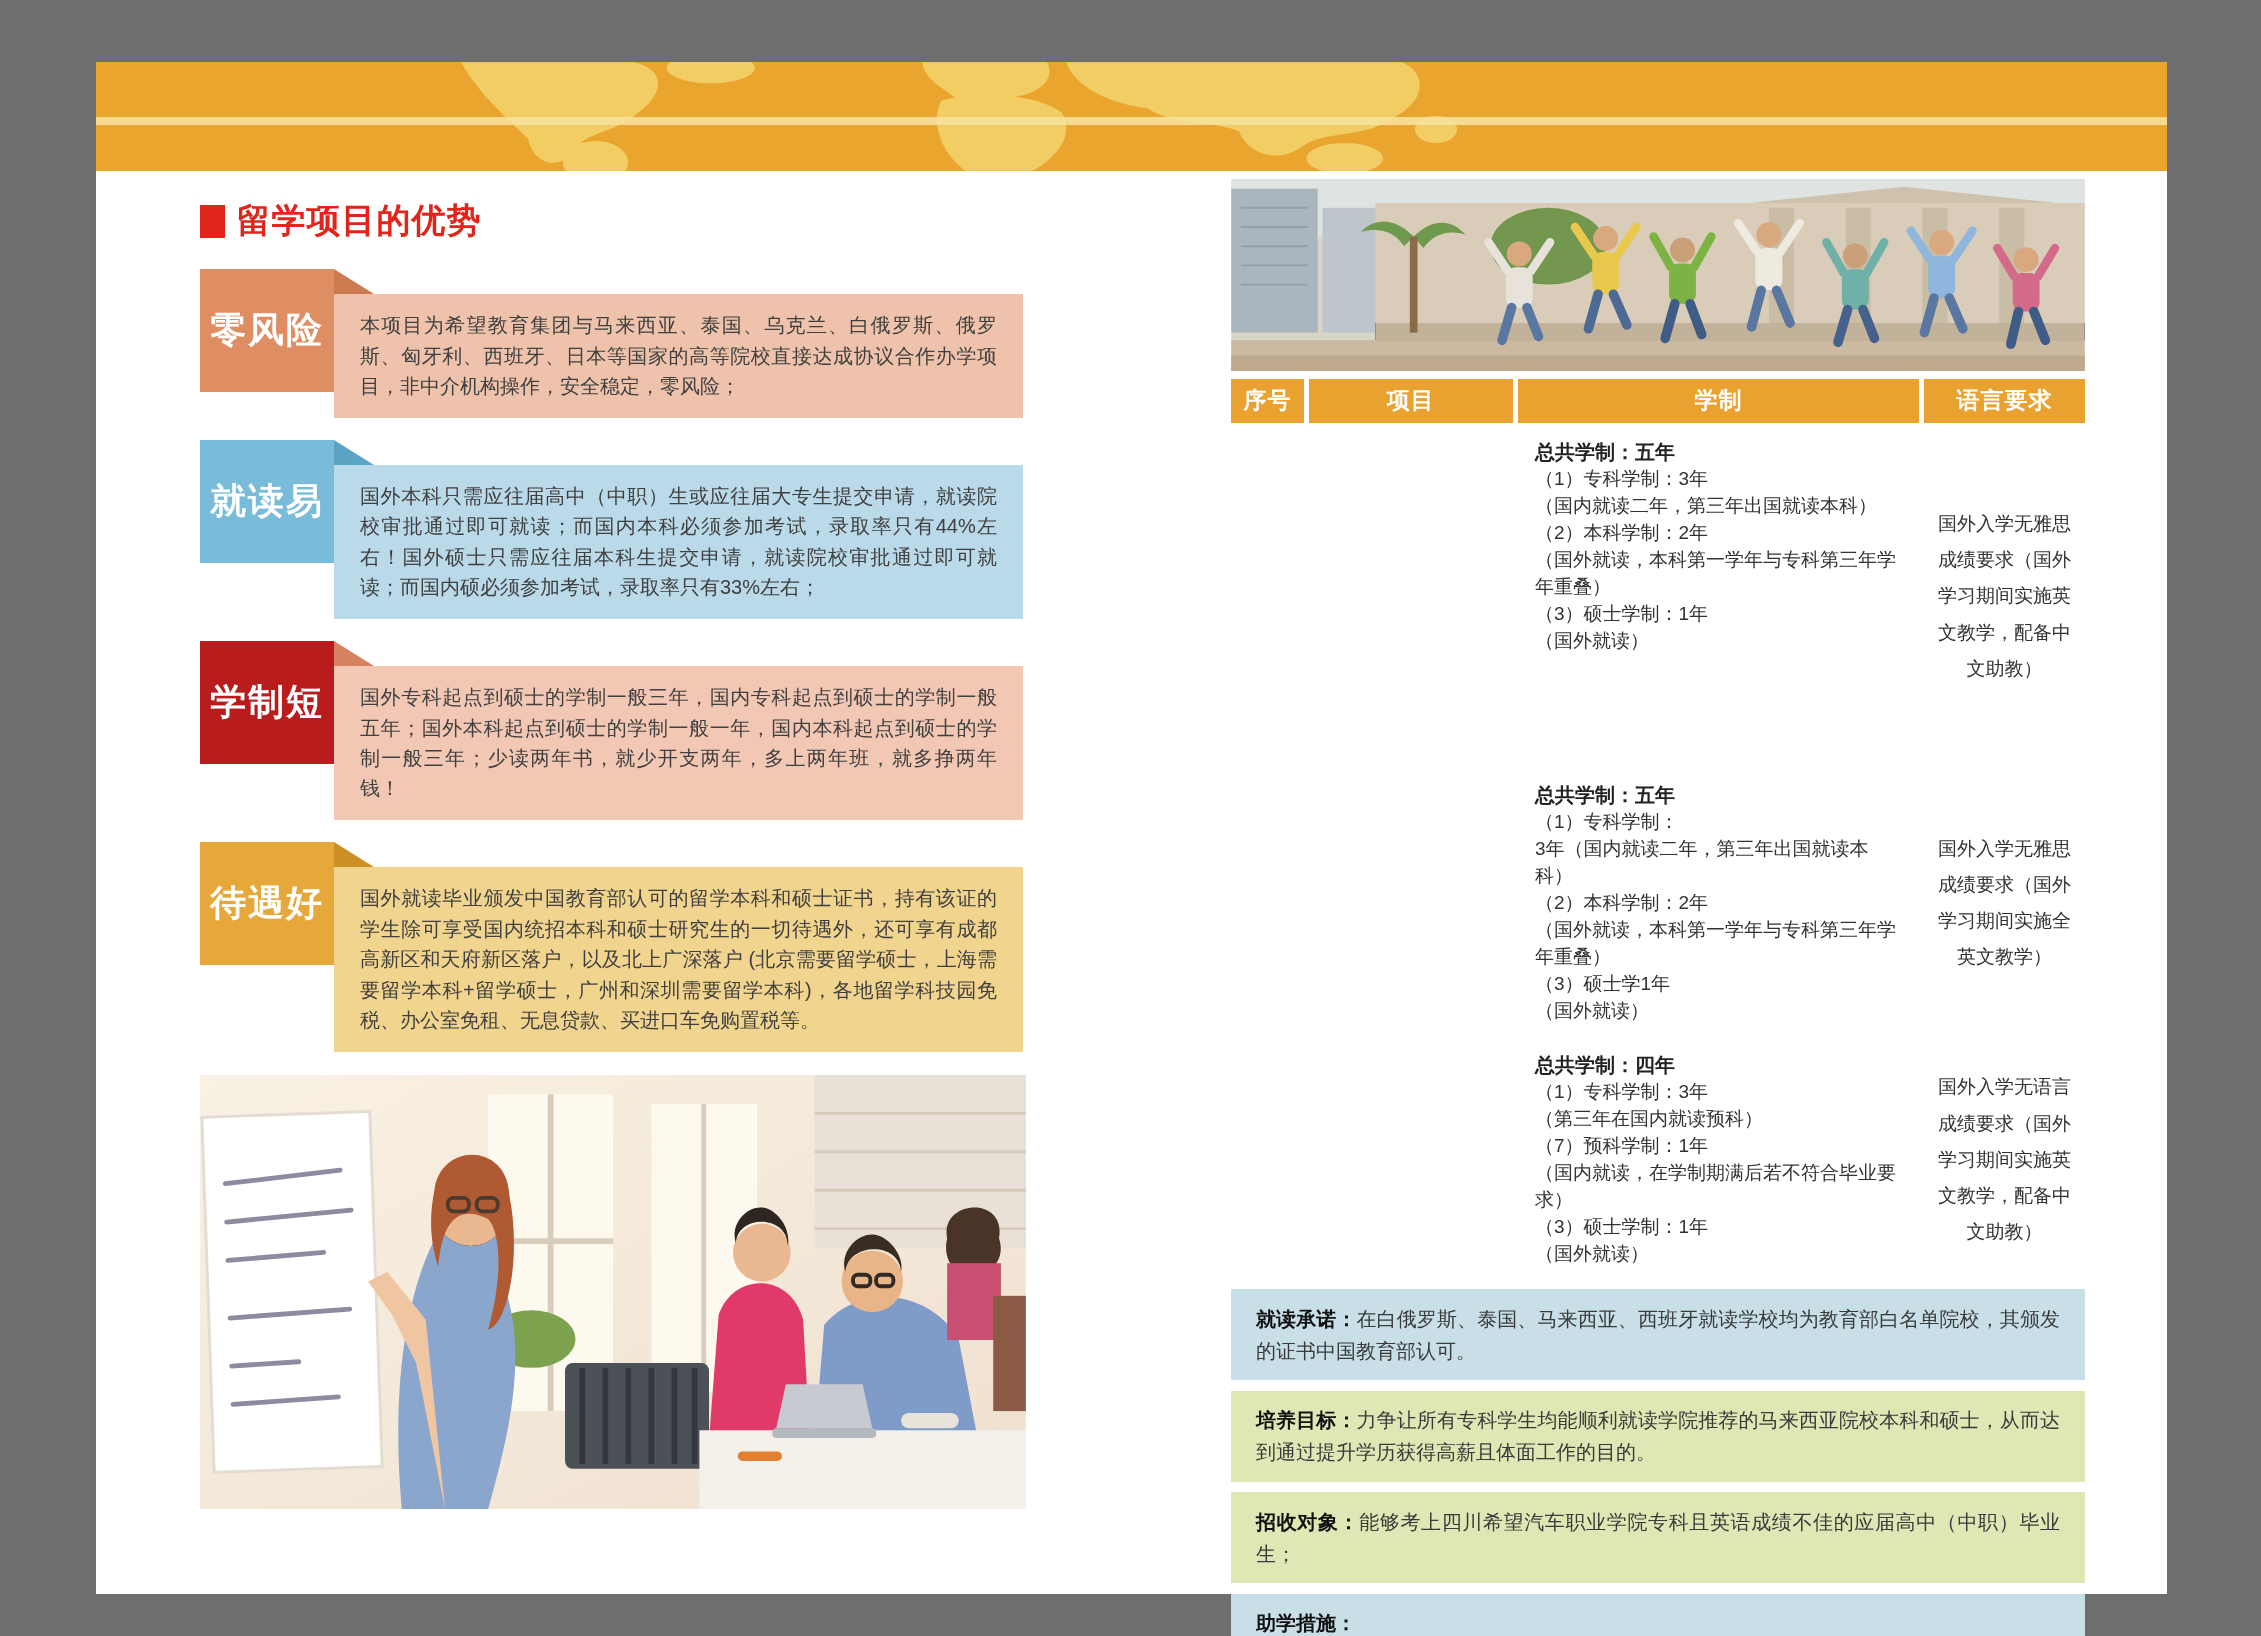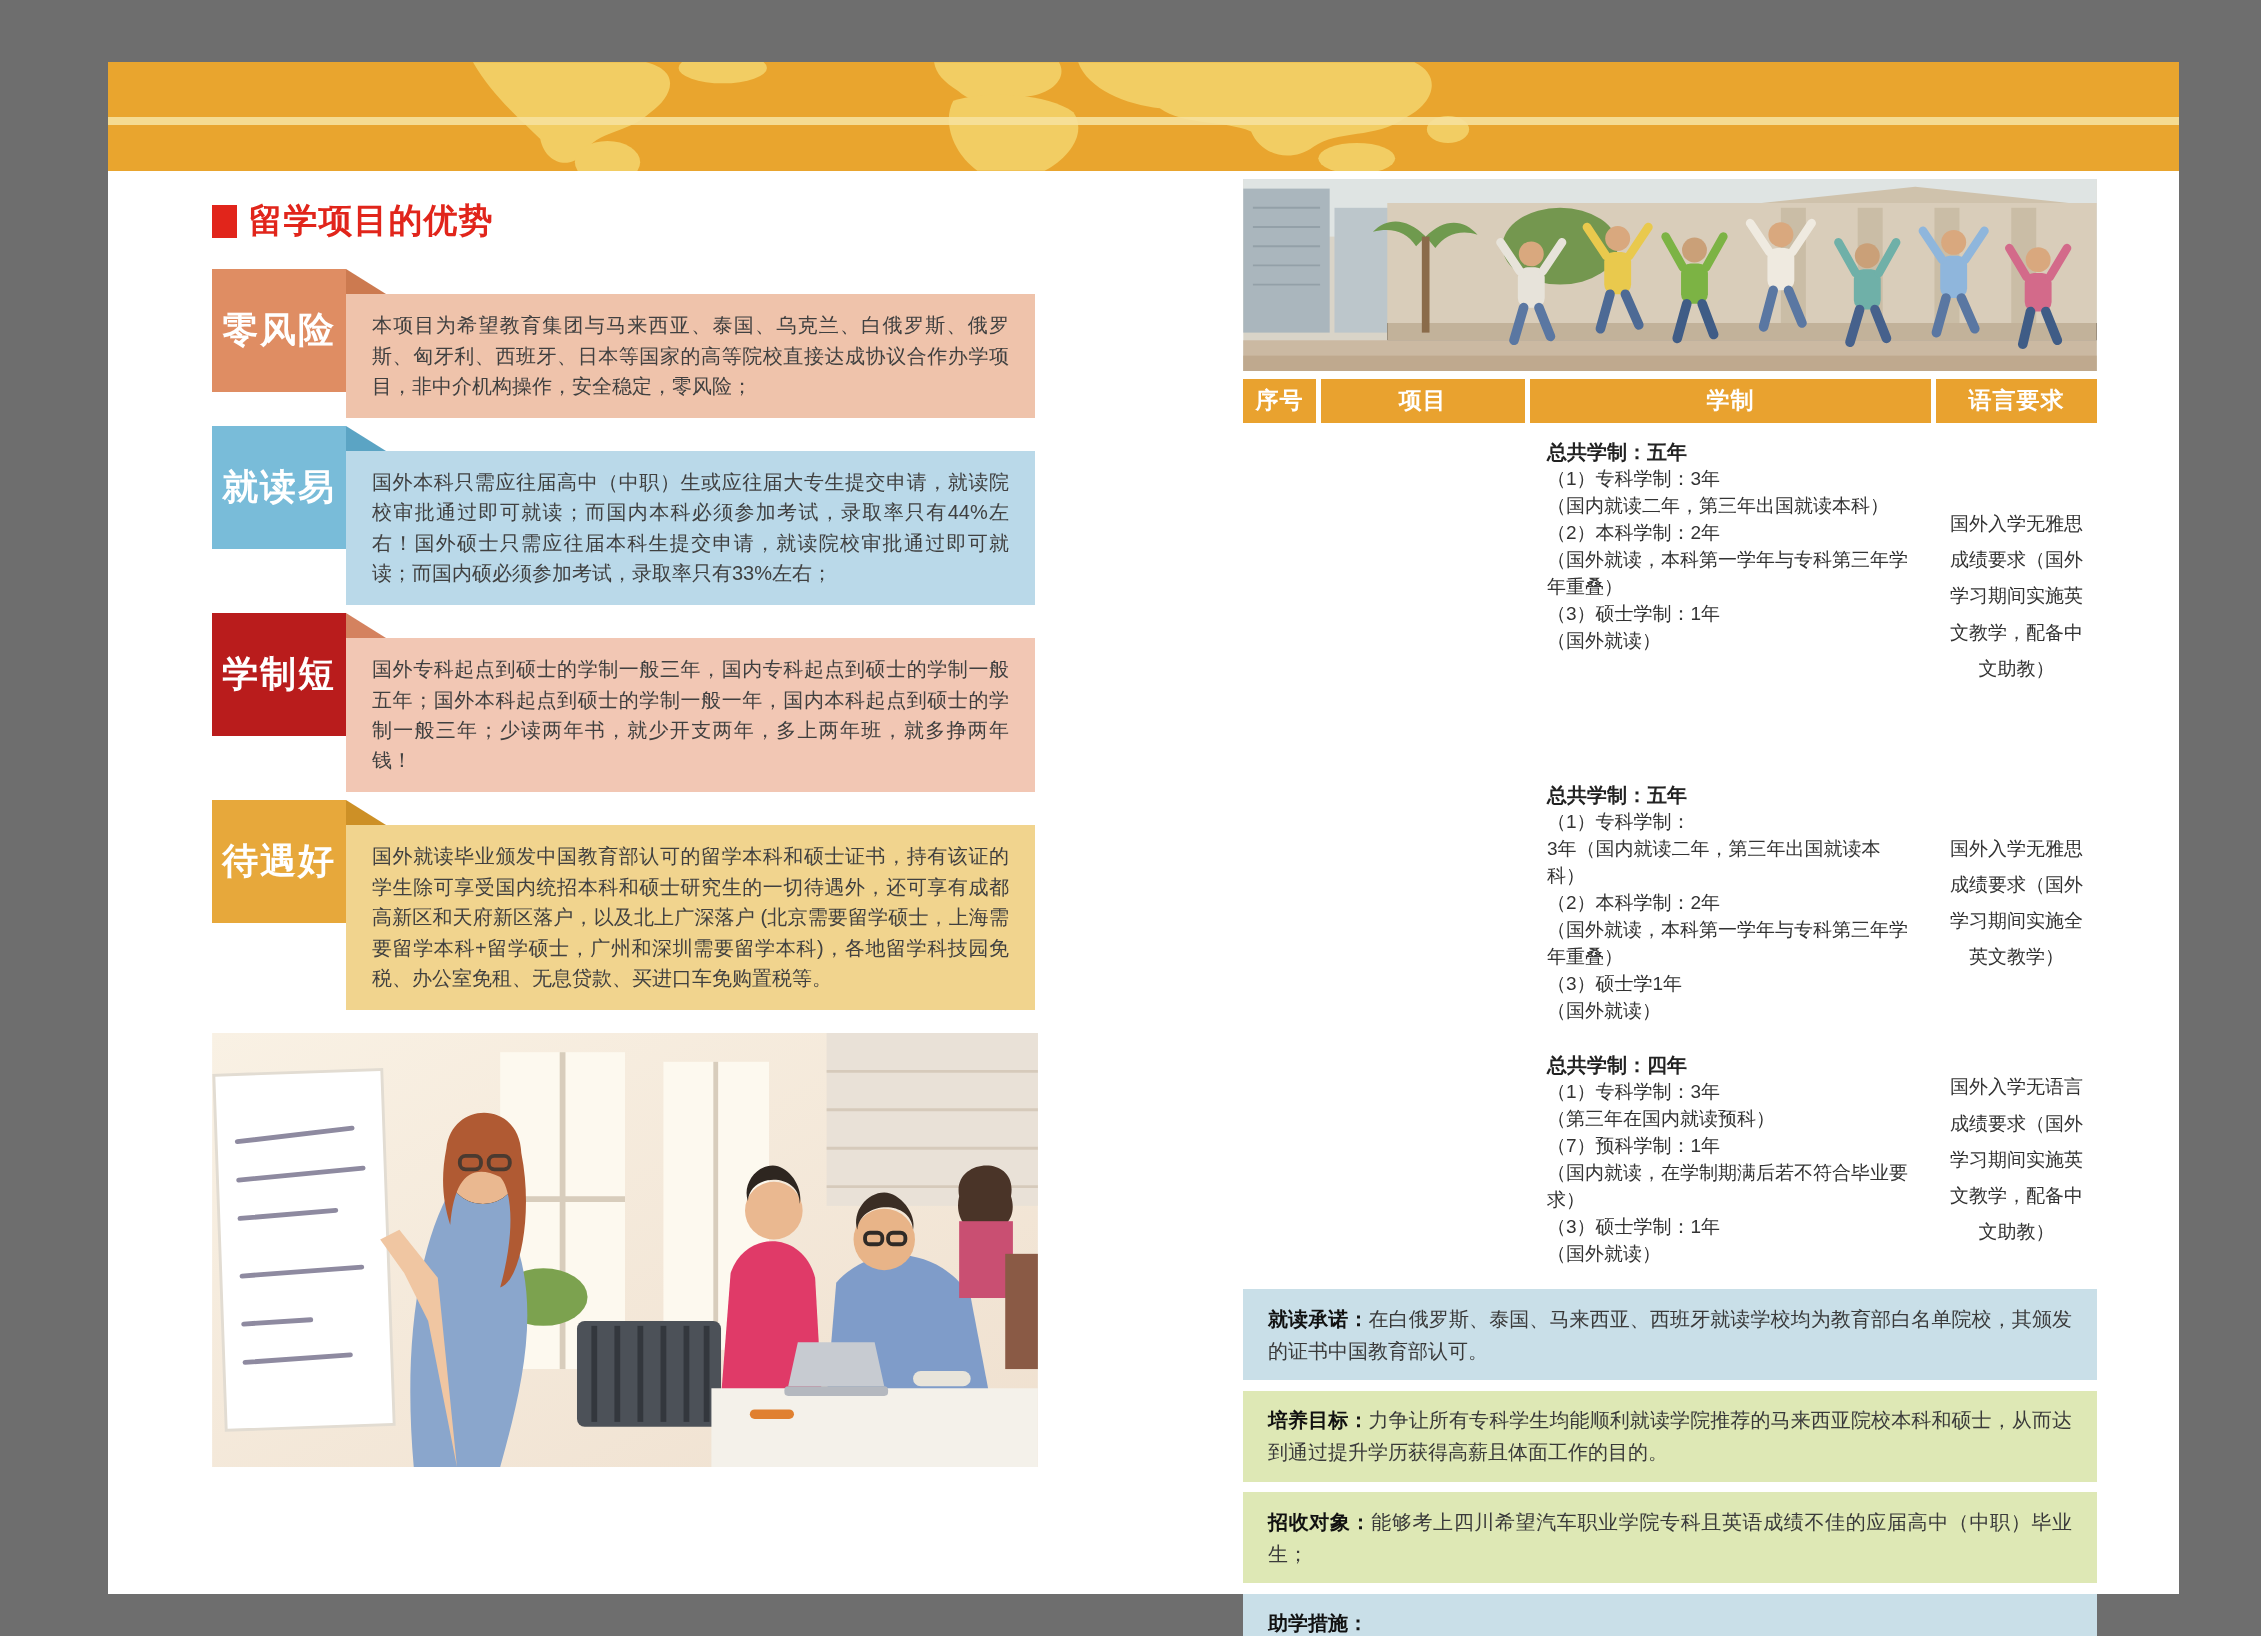--- a/index.html
+++ b/index.html
@@ -3,33 +3,33 @@
 <meta charset="utf-8">
 <style>
   html,body{margin:0;padding:0;}
   body{
     width:2261px;height:1636px;
     background:#6e6e6e;
     font-family:"Liberation Sans","DejaVu Sans",sans-serif;
     position:relative;overflow:hidden;
   }
   .page{
-    position:absolute;left:108px;top:62px;width:2071px;height:1532px;
+    position:absolute;left:96px;top:62px;width:2071px;height:1532px;
     background:#ffffff;
   }
   
   .band{position:absolute;left:0;top:0;width:2071px;height:109px;background:#e9a52e;overflow:hidden;}
   .band svg{position:absolute;left:0;top:0;}
   .band-stripe{position:absolute;left:0;top:55px;width:100%;height:7.7px;background:#f6e19c;opacity:.9;}
   
   .col-left{position:absolute;left:104px;top:136px;width:826px;}
   .title-row{display:flex;align-items:center;gap:11.5px;margin-bottom:25px;}
   .title-square{width:25px;height:33px;background:#e1251b;flex:0 0 25px;}
   .title{font-size:34px;font-weight:700;color:#e1251b;margin:0;letter-spacing:1px;}
-  .adv-row{position:relative;display:flex;margin-bottom:8px;}
+  .adv-row{position:relative;display:flex;margin-bottom:22px;}
   .adv-label{
     flex:0 0 134px;width:134px;height:123px;display:flex;align-items:center;justify-content:center;
     color:#fff;font-size:36px;font-weight:700;letter-spacing:1.9px;position:relative;z-index:2;
   }
   .adv-fold{position:absolute;left:134px;top:0;z-index:1;}
   .adv-text{
     margin-top:25px;width:689px;box-sizing:border-box;padding:16.3px 26px;
     font-size:20px;line-height:1.52;color:#404040;text-align:justify;
   }
   .adv-0 .adv-label{background:#df8d63;} .adv-0 .adv-text{background:#efc3ab;} .adv-0 .adv-fold polygon{fill:#cc7a50;}

